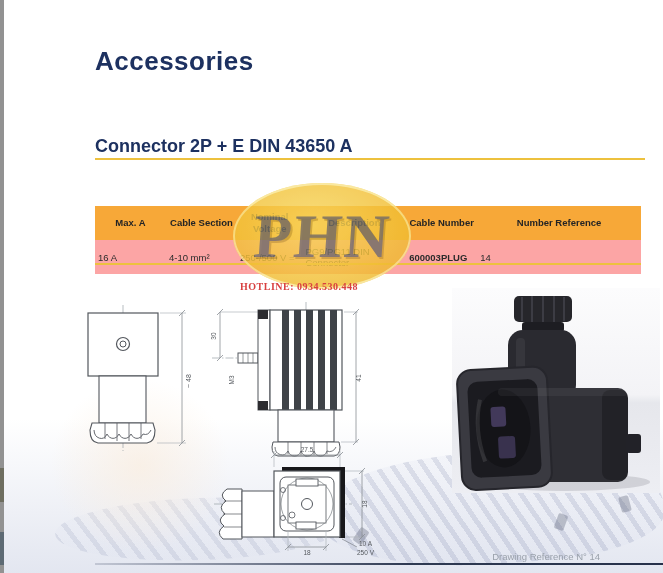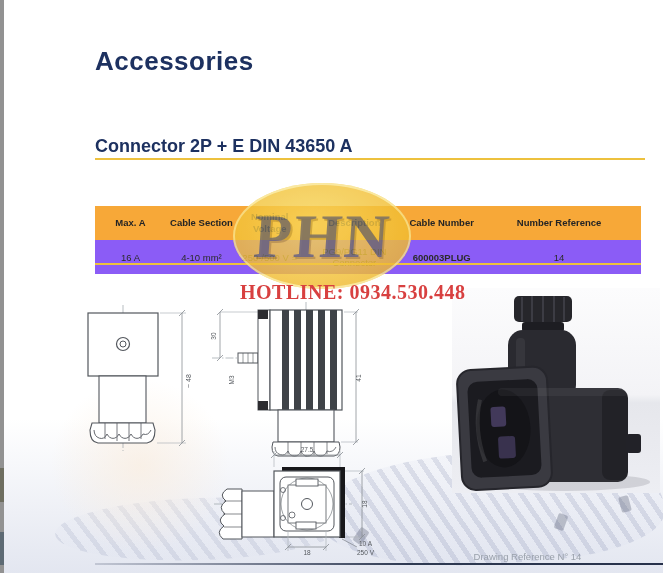--- a/index.html
+++ b/index.html
@@ -27,45 +27,45 @@
 
   .page-title{position:absolute;left:95px;top:46px;font-size:26px;font-weight:bold;
     color:#1d3160;letter-spacing:.5px;z-index:1;}
   .section-heading{position:absolute;left:95px;top:136px;width:550px;font-size:18px;font-weight:bold;
     color:#1d3160;padding-bottom:1px;border-bottom:2px solid #edc13e;z-index:1;}
 
   table.spec{position:absolute;left:95px;top:206px;width:546px;border-collapse:collapse;
     table-layout:fixed;z-index:1;}
   table.spec th{background:#f7a838;color:#242424;font-size:9.5px;font-weight:bold;
     text-align:center;vertical-align:middle;padding:4px 3px;height:26px;line-height:1.25;}
-  table.spec td{background:#8b5cf6;color:#2b2b2b;font-size:9.5px;text-align:center;
+  table.spec td{background:#fca5a5;color:#2b2b2b;font-size:9.5px;text-align:left;
     vertical-align:middle;padding:6px 3px;height:12px;margin-top:32px;}
   table.spec td.bold{font-weight:bold;}
   .table-bottom-line{position:absolute;left:95px;top:263px;width:546px;height:2px;background:#edc13e;z-index:1;}
 
   .watermark{position:absolute;left:233px;top:183px;width:178px;height:106px;border-radius:50%;
     background:radial-gradient(ellipse at 45% 40%, #f8d85e 0%, #f2bf35 62%, #e9ae27 100%);
     opacity:.82;z-index:2;display:flex;align-items:center;justify-content:center;
     box-shadow:0 0 0 2px rgba(250,236,160,.8) inset;}
   .watermark span{font-family:"Liberation Serif",serif;font-weight:bold;font-size:62px;
     color:rgba(100,102,108,.88);letter-spacing:2px;transform:skewX(-4deg);
     text-shadow:2px 2px 0 rgba(150,115,30,.45);}
 
   .hotline{position:absolute;left:240px;top:281px;font-family:"Liberation Serif",serif;
-    font-weight:bold;font-size:20px;color:#d84040;letter-spacing:.5px;z-index:2;}
+    font-weight:bold;font-size:10px;color:#d84040;letter-spacing:.5px;z-index:2;}
 
   .drawing{position:absolute;z-index:1;}
   #drawing-front{left:78px;top:303px;}
   #drawing-side{left:210px;top:298px;}
   #drawing-rear{left:212px;top:443px;}
 
   .product-photo{position:absolute;left:452px;top:288px;width:208px;height:205px;z-index:1;
     background:linear-gradient(to bottom,#fcfcfd 0%,#f3f3f6 52%,#e6e7ec 56%,#edeef3 100%);}
 
-  .footer-ref{position:absolute;left:455px;top:551px;width:145px;text-align:center;
+  .footer-ref{position:absolute;left:455px;top:551px;width:145px;text-align:right;
     font-size:9.5px;color:#9aa1ab;z-index:1;}
   .footer-line{position:absolute;left:95px;top:563px;width:568px;height:2px;z-index:1;
     background:linear-gradient(to right, rgba(90,100,125,.25), #2f3a52 55%, #27314a);}
 </style>
 </head>
 <body>
 
 <div class="page">
 
   <div class="bg-wash"></div>

